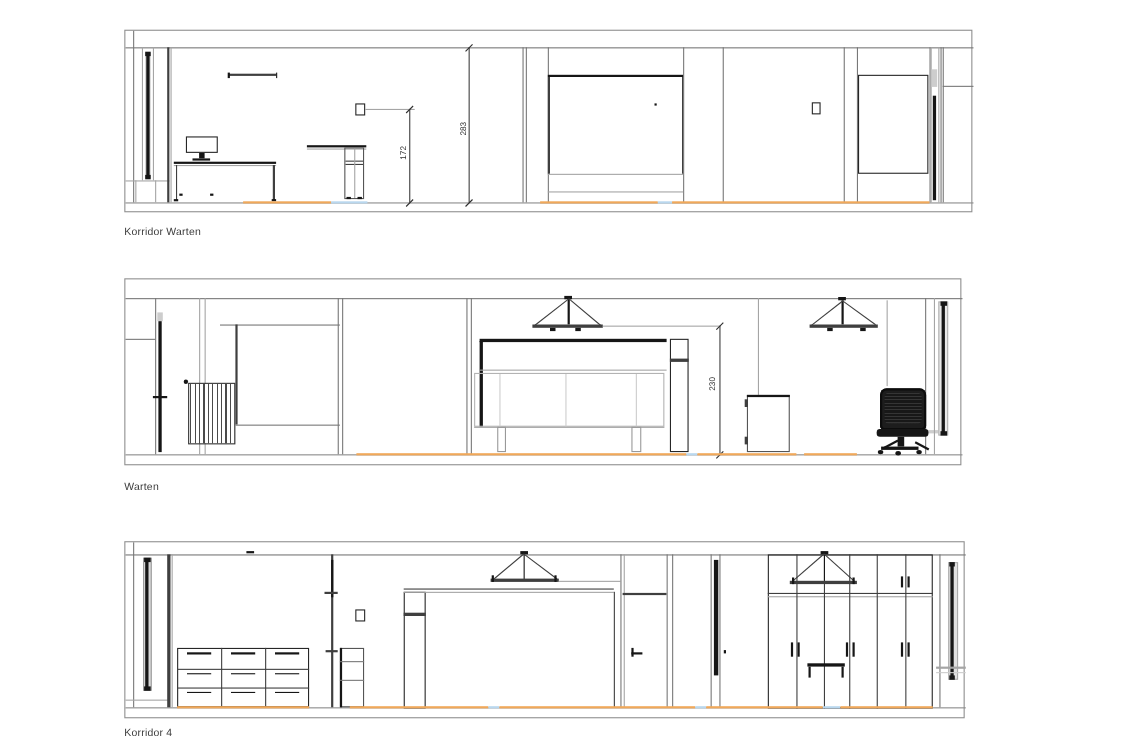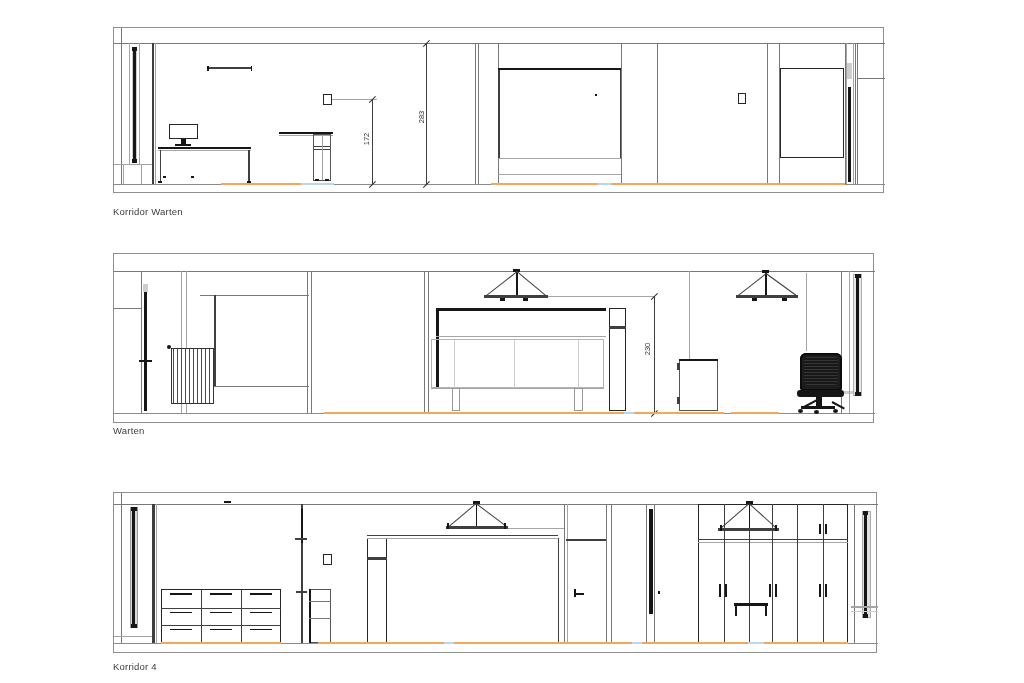--- a/index.html
+++ b/index.html
@@ -208,21 +208,21 @@
       </i>
     <i class="d" style="left:683px;top:136px;width:47px;height:7px;border-radius:3px"></i>
     <i class="d" style="left:702px;top:143px;width:6px;height:9px"></i>
     <i class="d" style="left:687px;top:152px;width:34px;height:2.5px"></i>
     <i class="leg" style="left:690px;top:152px;width:14px;background:#161616;height:2px;transform:rotate(-28deg)"></i>
     <i class="leg" style="left:718px;top:147px;width:14px;background:#161616;height:2px;transform:rotate(28deg)"></i>
     <i class="d round" style="left:684px;top:155px;width:5px;height:4px"></i>
     <i class="d round" style="left:700px;top:156px;width:5px;height:4px"></i>
     <i class="d round" style="left:719px;top:155px;width:5px;height:4px"></i>
   </div>
-  <span class="lbl" style="left:113px;top:425px">Warten</span>
+  <span class="lbl" style="left:113px;top:437px">Warten</span>
 
   <div class="el" style="left:113px;top:492px;width:764px;height:161px">
     <i class="h" style="left:0;top:11px;width:764px"></i>
     <i class="h" style="left:0;top:150px;width:764px;background:#8b8b8b"></i>
     <i class="d" style="left:110px;top:8px;width:7px;height:2px"></i>
 
     <i class="v" style="left:7px;top:0;height:150px"></i>
     <i class="box" style="left:16px;top:14px;width:8px;height:121px;background:#d8d8d8;border-color:#9a9a9a"></i>
     <i class="d" style="left:18px;top:16px;width:3px;height:117px"></i>
     <i class="d" style="left:16.5px;top:14px;width:6px;height:4px"></i>

